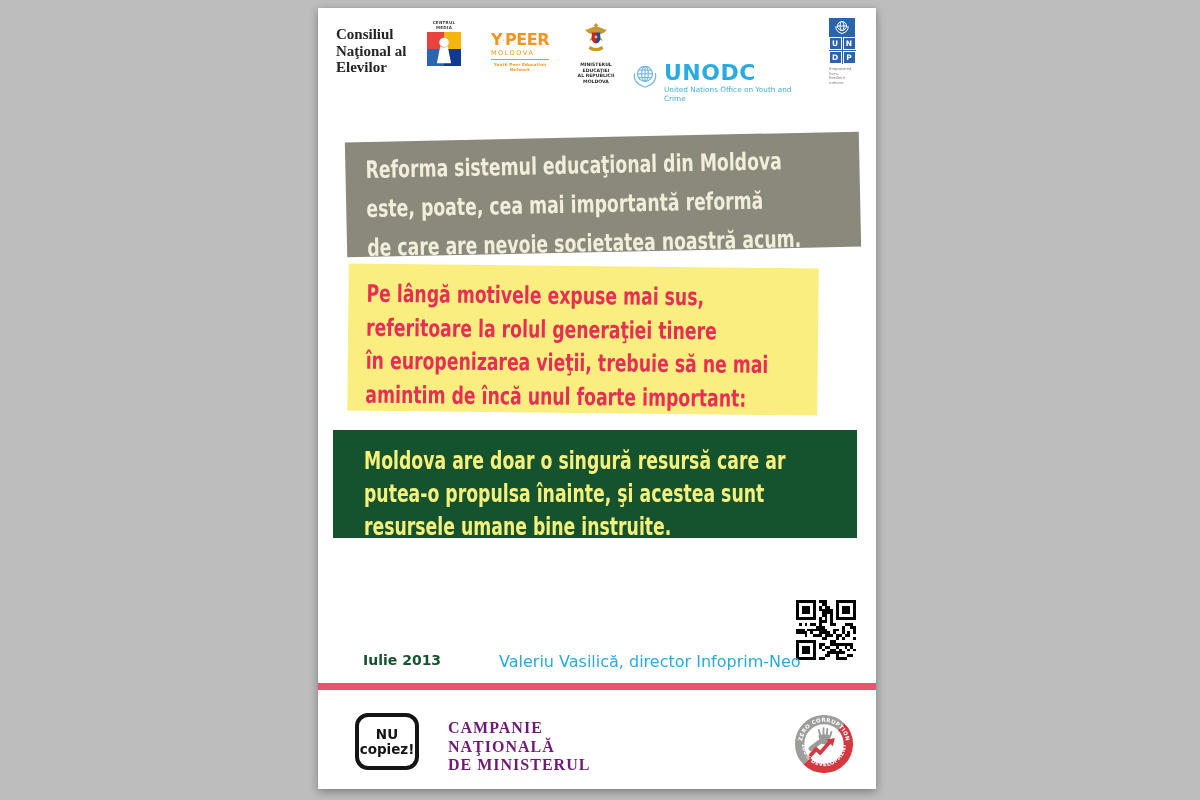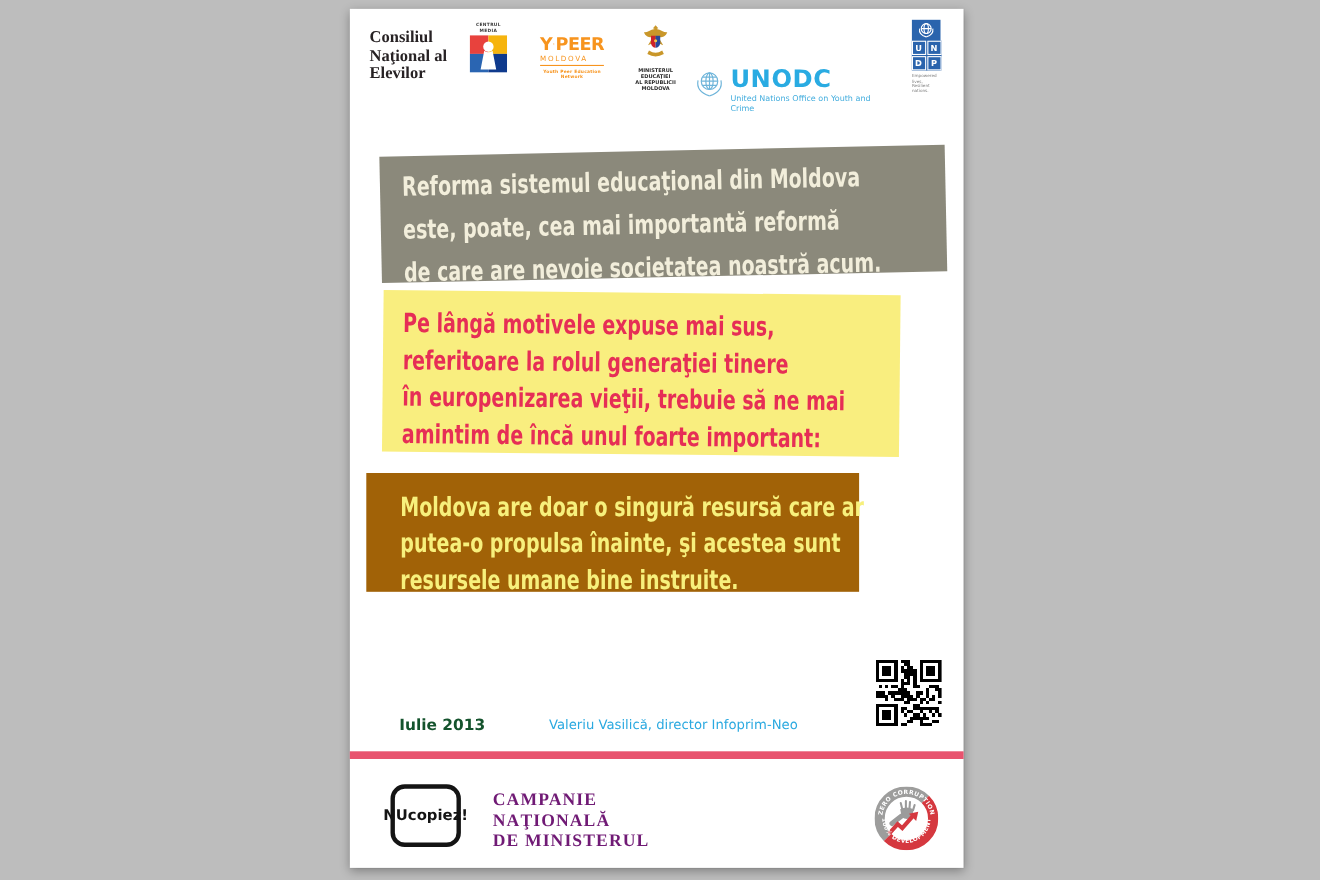--- a/index.html
+++ b/index.html
@@ -28,35 +28,35 @@
   .undp-box{width:26px;height:46px;background:#2a64ad;display:flex;flex-direction:column;align-items:center;}
   .undp-grid{display:grid;grid-template-columns:1fr 1fr;grid-template-rows:1fr 1fr;gap:1px;background:#2a64ad;margin-top:1px;}
   .undp-grid span{width:11px;height:11px;display:flex;align-items:center;justify-content:center;
                   color:#fff;font-size:7.5px;font-weight:bold;border:0.5px solid #ffffff;}
   .undp-tag{font-size:3.8px;color:#7b7b7b;margin-top:3px;line-height:4.6px;text-align:left;}
 
   
   .quote{position:absolute;}
   .q1{left:28px;top:129px;width:514px;height:115px;background:#8b897b;transform:rotate(-1.2deg);}
   .q2{left:30px;top:258px;width:470px;height:147px;background:#f9ee7f;transform:rotate(0.6deg);}
-  .q3{left:15px;top:422px;width:448px;height:108px;background:#a16207;}
+  .q3{left:15px;top:422px;width:524px;height:108px;background:#14532d;}
   .qtext{transform:scaleX(0.72);transform-origin:0 0;white-space:nowrap;font-weight:bold;}
   .q1 .qtext{padding:9px 0 0 28px;font-size:24px;line-height:39px;color:#f2eedb;}
   .q2 .qtext{padding:14px 0 0 25px;font-size:24px;line-height:33.5px;color:#e62e56;}
   .q3 .qtext{padding:15px 0 0 43px;font-size:24px;line-height:33px;color:#f7f07c;}
 
   
   .qr{left:478px;top:592px;width:60px;height:60px;}
   .date{left:45px;top:644px;font-size:14px;font-weight:bold;color:#14532d;}
-  .author{left:181px;top:644px;font-size:12px;color:#2aa9e0;}
+  .author{left:181px;top:644px;font-size:16px;color:#2aa9e0;}
   .pink-bar{left:0;top:675px;width:558px;height:7px;background:#e8536e;}
 
   
   .nu-box{left:37px;top:705px;width:56px;height:49px;border:4px solid #141414;border-radius:13px;
-          display:flex;flex-direction:row;align-items:center;justify-content:center;
+          display:flex;flex-direction:column;align-items:center;justify-content:center;
           font-size:13.5px;line-height:15px;font-weight:bold;color:#141414;text-align:center;}
   .campaign{left:130px;top:711px;font-family:"Liberation Serif","DejaVu Serif",serif;font-weight:bold;
             font-size:16px;line-height:18.5px;color:#701a75;letter-spacing:1px;}
   .badge{left:477px;top:707px;}
 </style>
 </head>
 <body>
 
 <div class="stage">
   <div class="poster">

